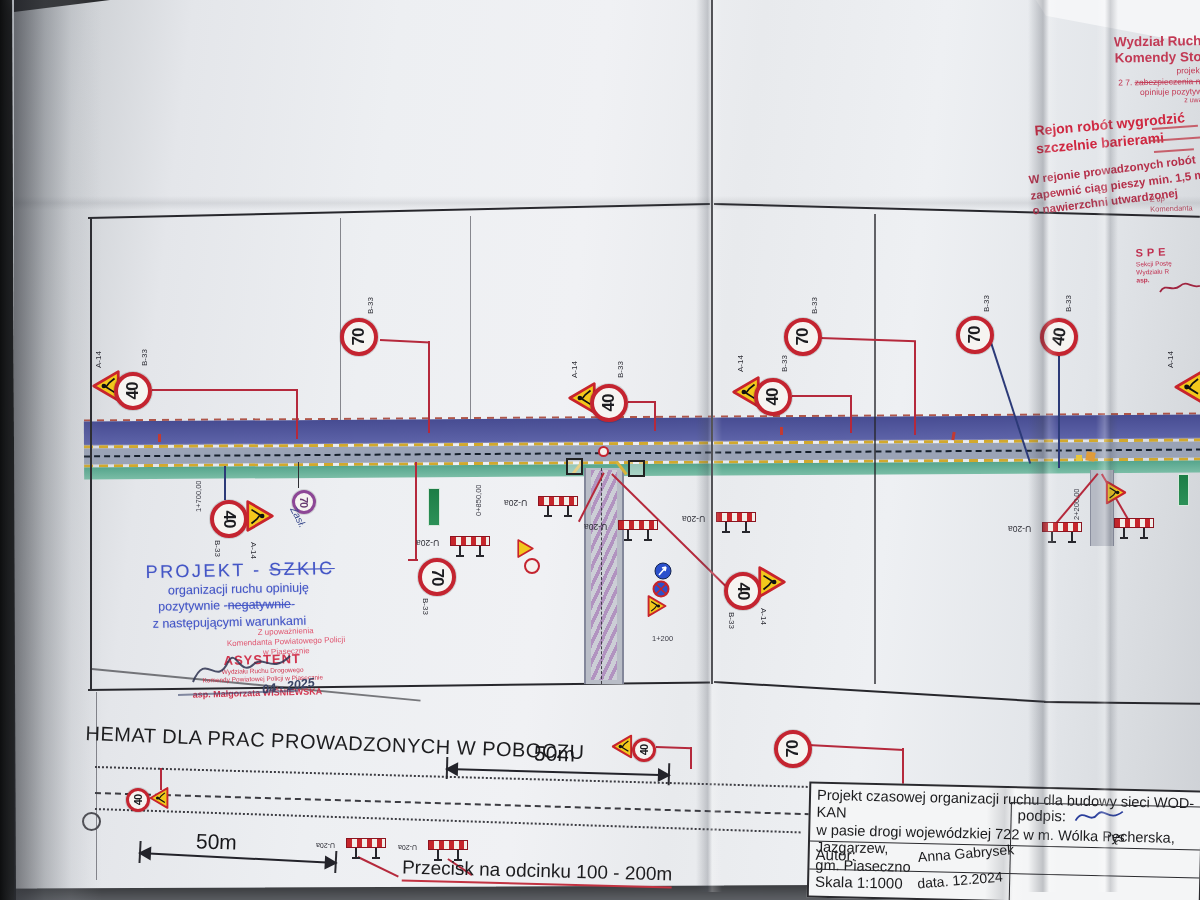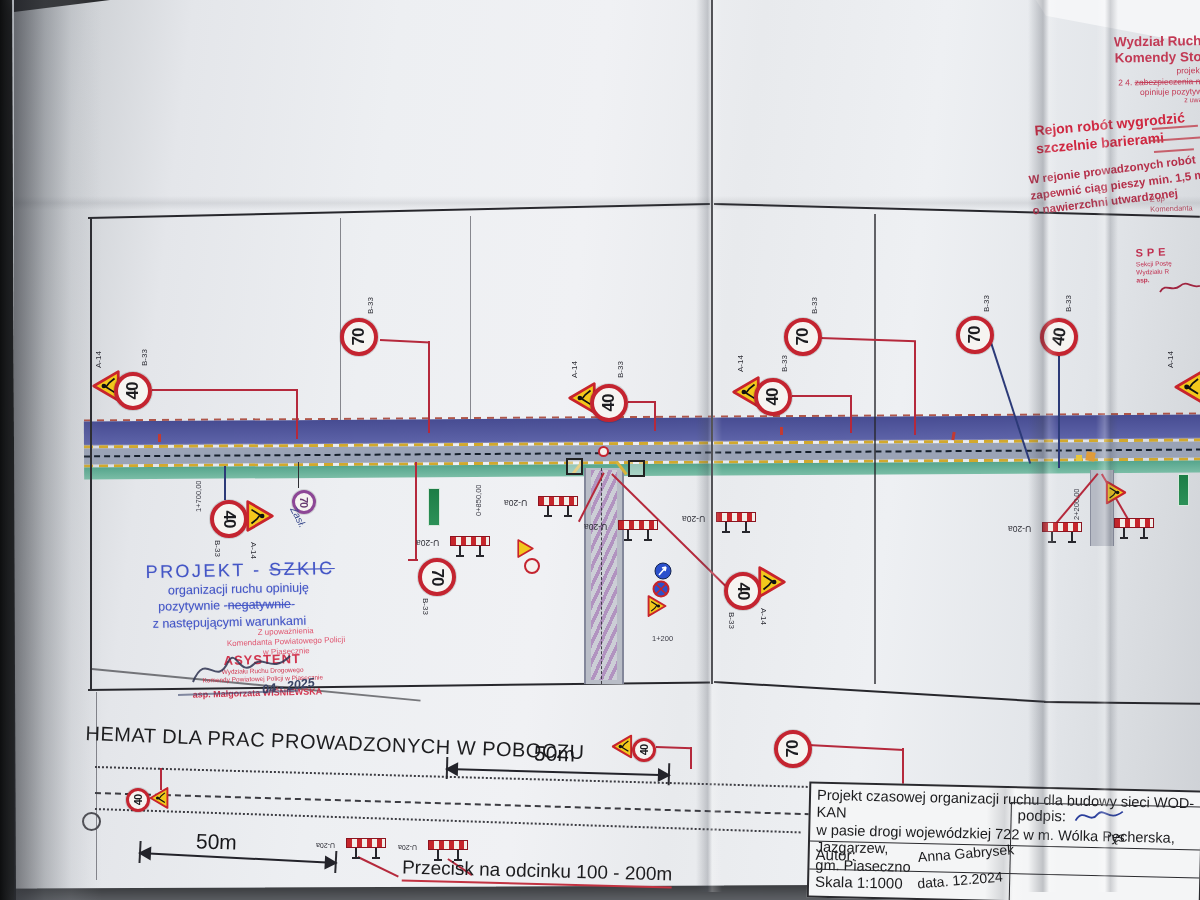--- a/index.html
+++ b/index.html
@@ -415,21 +415,21 @@
 <div class="c-sign" style="left:774px;top:730px;">
     <span>70</span>
   </div>
 <div class="ln" style="left:808px;top:744px;width:96px;transform:rotate(3deg);"></div>
 <div class="lnv" style="left:902px;top:748px;height:42px;"></div>
 
 <div class="stampA">
   <div class="b">Wydział Ruch</div>
   <div class="b">Komendy Sto</div>
   <div class="s">projekt</div>
-  <div class="s"><span>2 4. </span><span class="strike">zabezpieczenia ni</span></div>
+  <div class="s"><span>2 7. </span><span class="strike">zabezpieczenia ni</span></div>
   <div class="s">opiniuje pozytyw</div>
   <div class="xs">z uwa</div>
 </div>
 <div class="stampB">
   <div>Rejon robót wygrodzić</div>
   <div>szczelnie barierami</div>
 </div>
 <div class="redbar" style="left:1152px;top:128px;width:46px;transform:rotate(-4deg);"></div>
 <div class="redbar" style="left:1150px;top:140px;width:52px;transform:rotate(-4deg);"></div>
 <div class="redbar" style="left:1154px;top:151px;width:40px;transform:rotate(-4deg);"></div>

